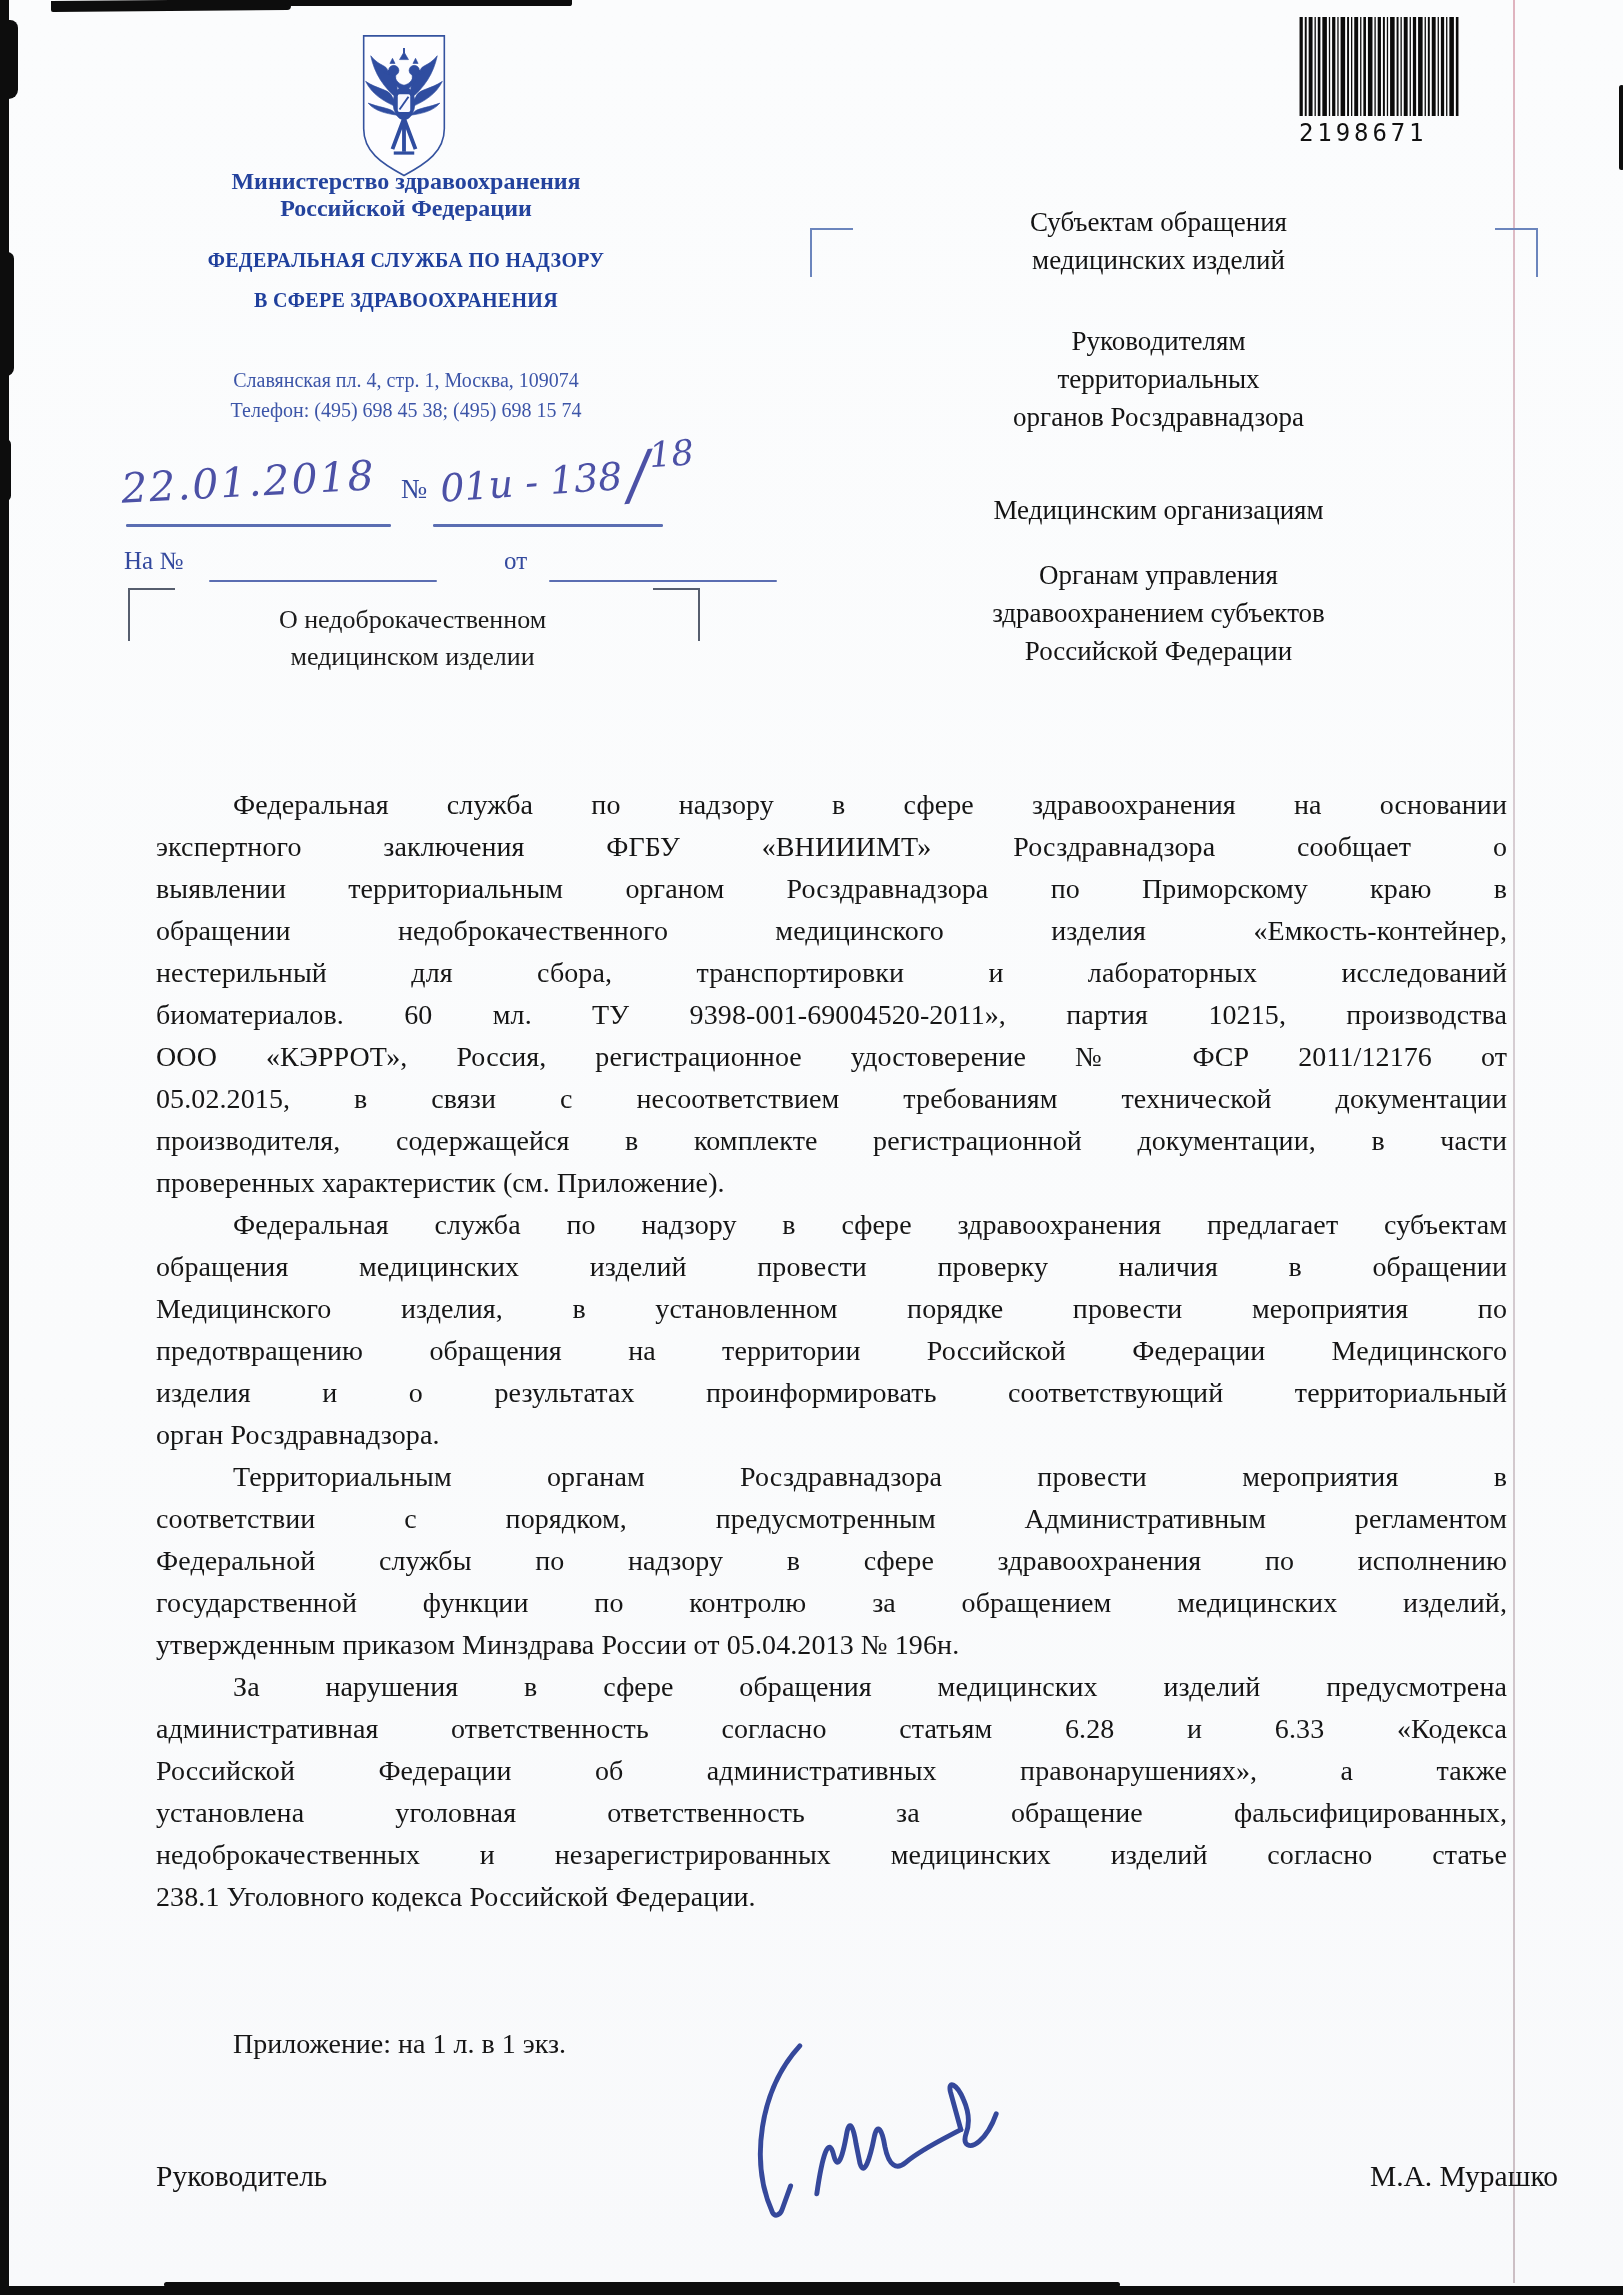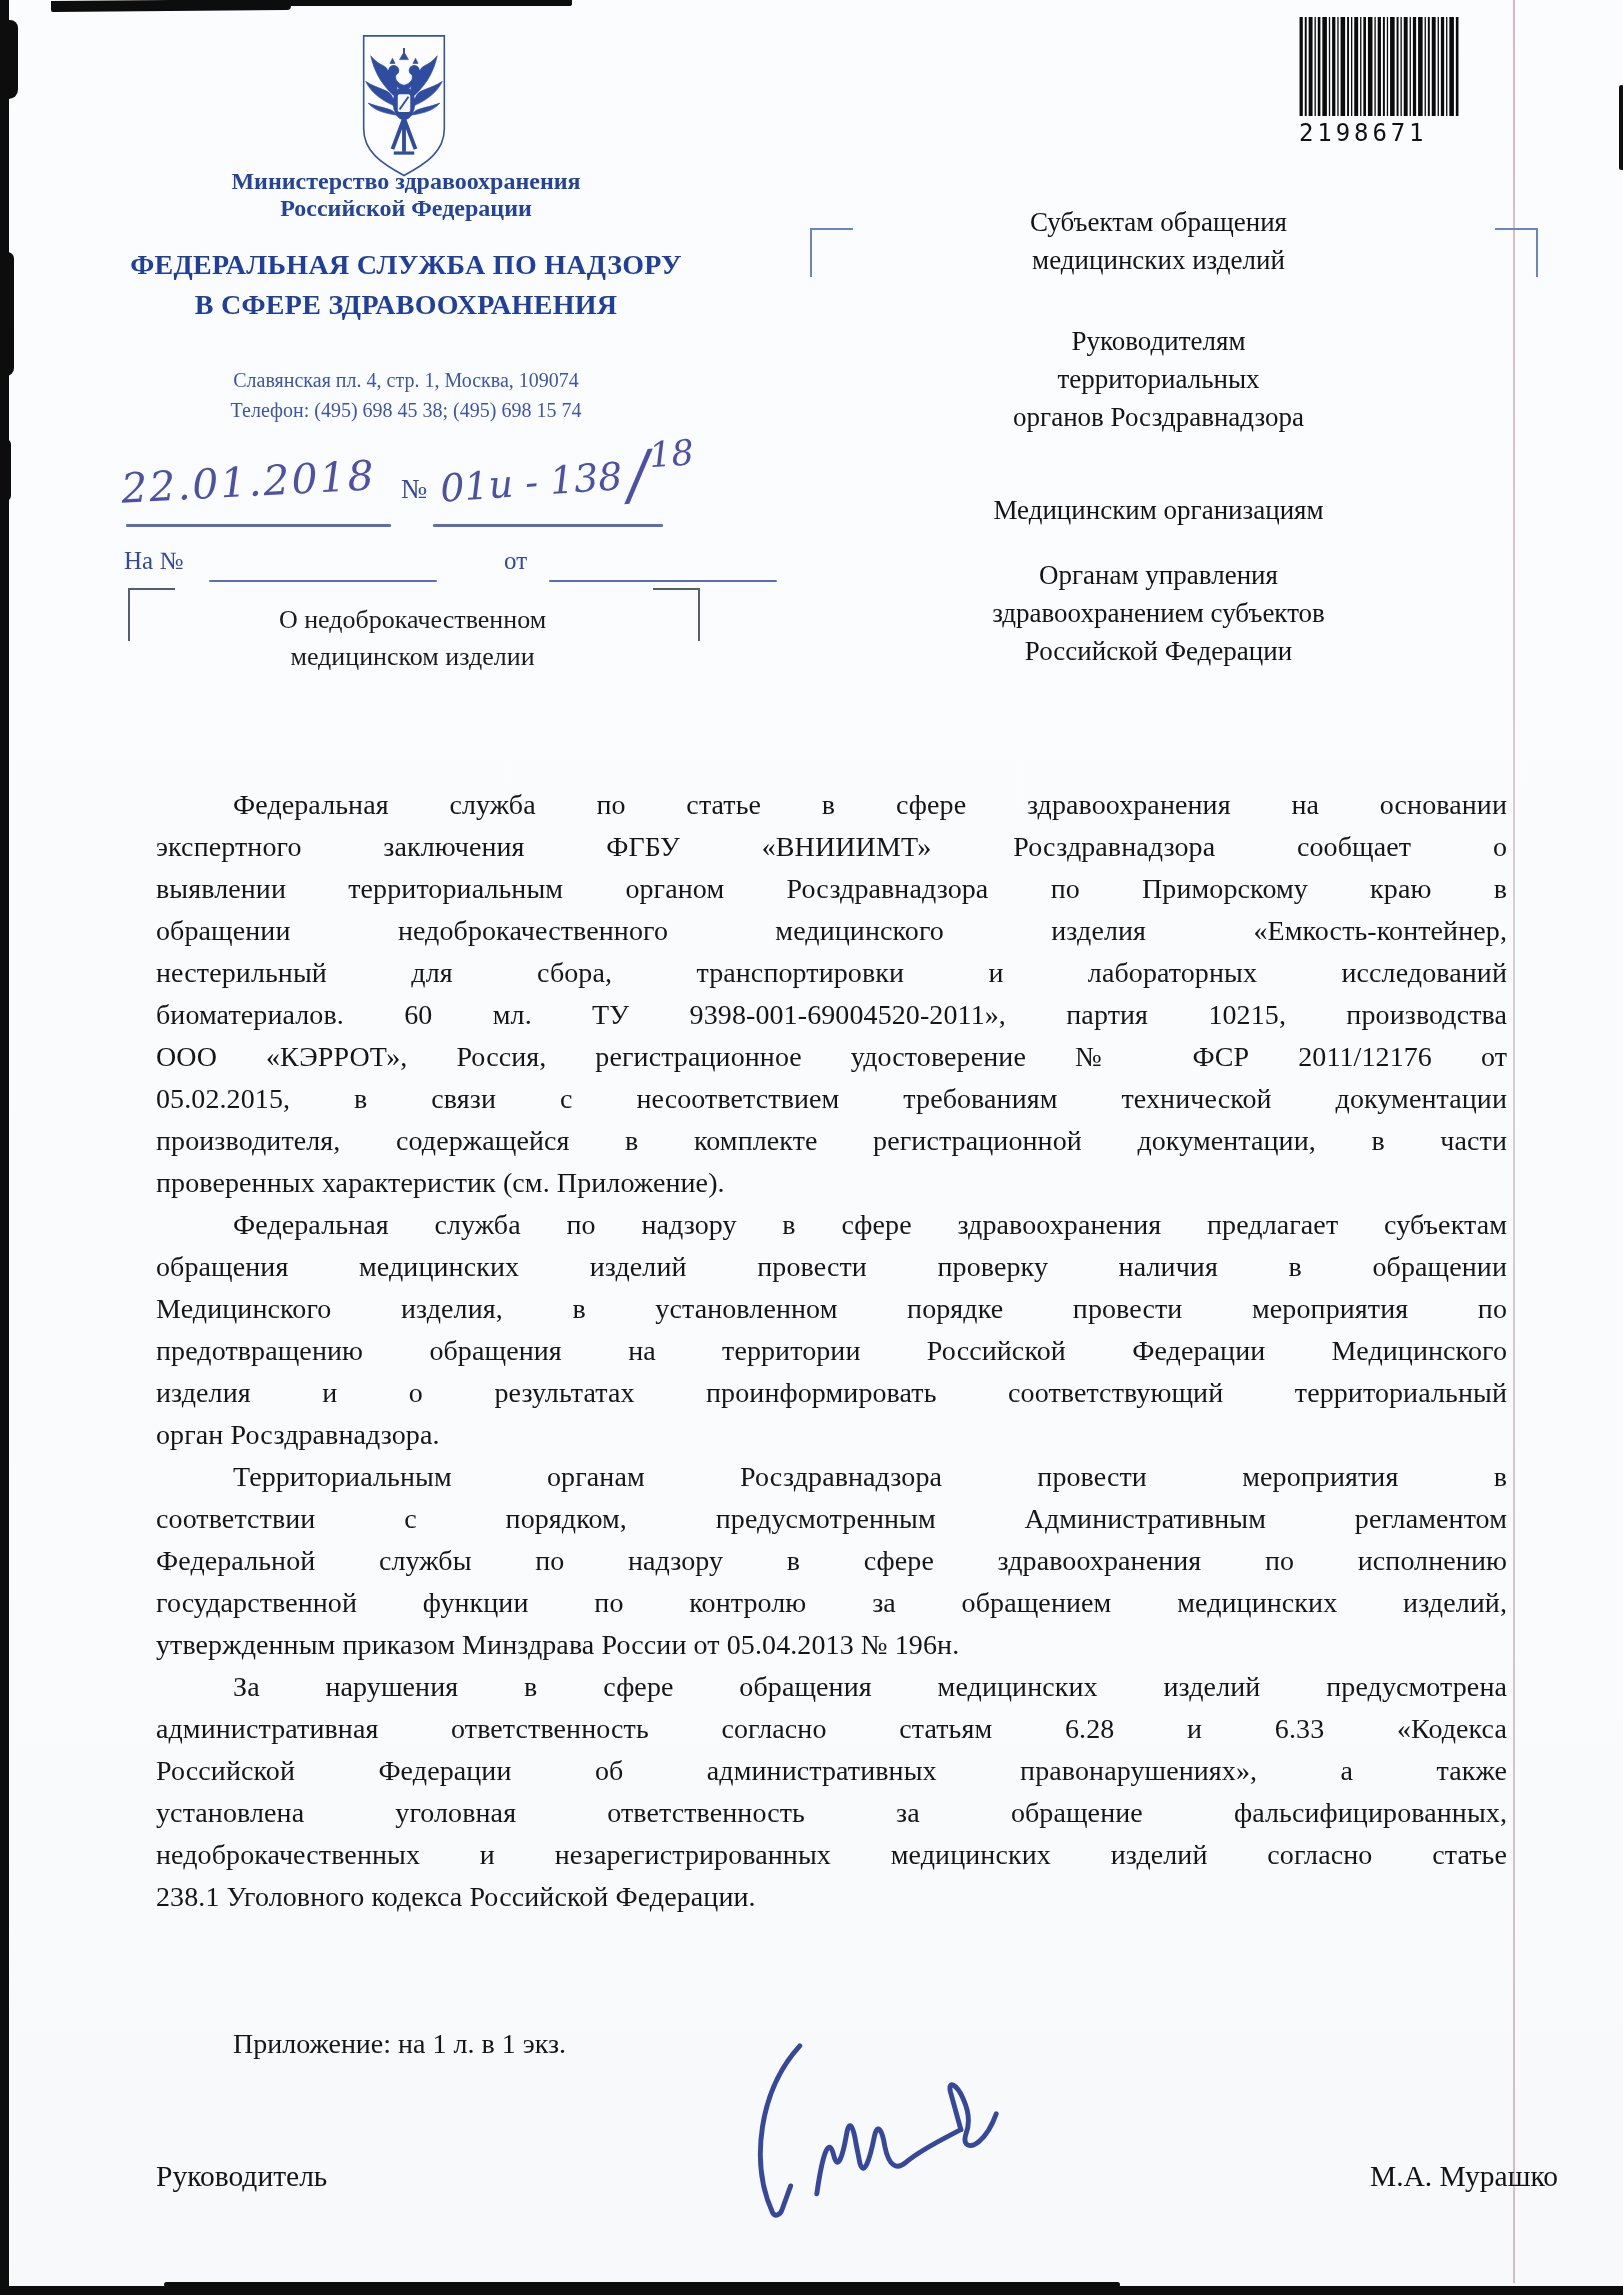--- a/index.html
+++ b/index.html
@@ -19,21 +19,21 @@
   .a-l4{left:0;top:681px;width:7.2px;height:281px;}
   .a-l5{left:0;top:1577px;width:6.5px;height:170px;}
   .a-bot{left:0;top:2286px;width:1624px;height:9.2px;}
   .a-bot2{left:164px;top:2282px;width:956px;height:5.2px;border-radius:2.6px;}
   .a-right{left:1619px;top:85px;width:5.2px;height:85px;border-radius:2.6px;}
   .fold-line{position:absolute;left:1513px;top:0;width:2px;height:2283px;
     background:linear-gradient(180deg,rgba(201,120,140,.55) 0%,rgba(160,140,150,.4) 40%,rgba(150,120,130,.45) 100%);}
   
   .hdr{position:absolute;left:92px;width:628px;text-align:center;}
   .ministry{font-weight:bold;font-size:24px;color:#24439d;}
-  .service{font-weight:bold;font-size:28px;color:#1f3f9c;letter-spacing:0.3px;}
+  .service{font-weight:bold;font-size:20px;color:#1f3f9c;letter-spacing:0.3px;}
   .addr{font-size:20px;color:#3c55a8;}
   
   .barcode-box{position:absolute;left:1299px;top:17px;width:164px;text-align:left;}
   .barcode-num{font-family:"DejaVu Sans Mono", monospace;font-size:24px;letter-spacing:3.9px;color:#111;margin-top:1.3px;}
   
   .rcpt{position:absolute;left:841px;width:635px;text-align:center;font-size:27px;color:#141414;line-height:38px;}
   
   .br{position:absolute;width:41px;height:47px;}
   .br-blue-l{left:810px;top:228px;border-top:2.6px solid #6b85bd;border-left:2.6px solid #6b85bd;}
   .br-blue-r{left:1495px;top:228px;border-top:2.6px solid #6b85bd;border-right:2.6px solid #6b85bd;}
@@ -197,21 +197,21 @@
 
   <div class="br br-dark-l"></div>
   <div class="br br-dark-r"></div>
   <div class="subject">
     <div>О недоброкачественном</div>
     <div>медицинском изделии</div>
   </div>
 
   <div class="body-col">
     <div>
-      <div class="bline first">Федеральная служба по статье в сфере здравоохранения на основании</div>
+      <div class="bline first">Федеральная служба по надзору в сфере здравоохранения на основании</div>
       <div class="bline">экспертного заключения ФГБУ «ВНИИИМТ» Росздравнадзора сообщает о</div>
       <div class="bline">выявлении территориальным органом Росздравнадзора по Приморскому краю в</div>
       <div class="bline">обращении недоброкачественного медицинского изделия «Емкость-контейнер,</div>
       <div class="bline">нестерильный для сбора, транспортировки и лабораторных исследований</div>
       <div class="bline">биоматериалов. 60 мл. ТУ 9398-001-69004520-2011», партия 10215, производства</div>
       <div class="bline">ООО «КЭРРОТ», Россия, регистрационное удостоверение № ФСР 2011/12176 от</div>
       <div class="bline">05.02.2015, в связи с несоответствием требованиям технической документации</div>
       <div class="bline">производителя, содержащейся в комплекте регистрационной документации, в части</div>
       <div class="bline last">проверенных характеристик (см. Приложение).</div>
     </div>

